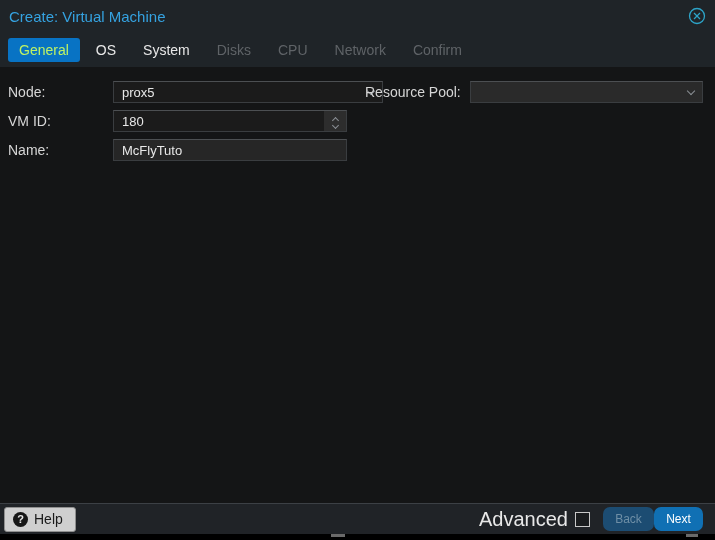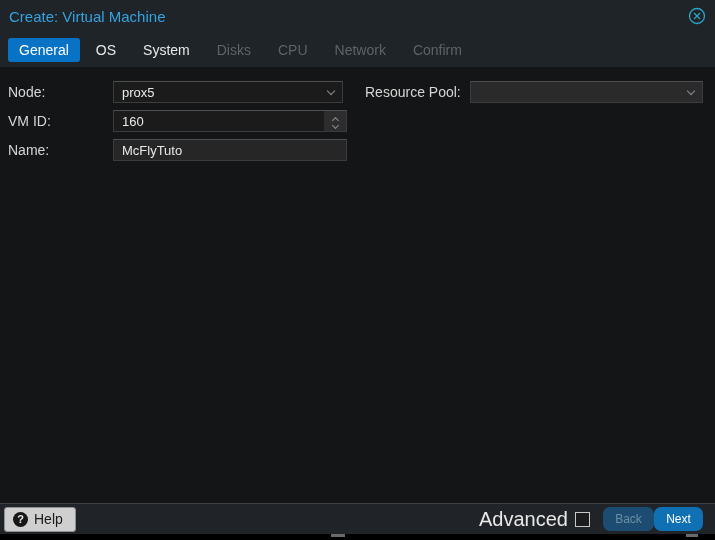--- a/index.html
+++ b/index.html
@@ -15,21 +15,21 @@
               background:#1f2428; display:flex; align-items:center; }
   .title { color:#35a2e0; font-size:15px; padding-left:9px; }
   .close-btn { position:absolute; right:9px; top:7px; width:18px; height:18px;
                cursor:pointer; }
 
   
   .tabbar { position:absolute; left:0; top:33px; width:715px; height:34px;
             background:#1f2428; display:flex; align-items:center; padding-left:8px; }
   .tab { font-size:14px; padding:4px 11px; margin-right:5px; border-radius:3px;
          color:#e8e8e8; white-space:nowrap; cursor:pointer; }
-  .tab.active { background:#0873c4; color:#ffffff; }
+  .tab.active { background:#0873c4; color:#bef264; }
   .tab.disabled { color:#5f6367; cursor:default; }
 
   
   .body { position:absolute; left:0; top:67px; width:715px; height:436px;
           background:#141516; }
   .flabel { position:absolute; color:#d6d6d6; font-size:14px; height:22px;
             line-height:22px; }
   .field { position:absolute; height:22px; border:1px solid #3a3d40;
            border-top-color:#4c4f52; display:flex; align-items:center;
            color:#e8e8e8; font-size:13px; }
@@ -99,30 +99,30 @@
       <span class="tab">System</span>
       <span class="tab disabled">Disks</span>
       <span class="tab disabled">CPU</span>
       <span class="tab disabled">Network</span>
       <span class="tab disabled">Confirm</span>
     </div>
 
     <div class="body">
 
       <span class="flabel" style="left:8px; top:14px;">Node:</span>
-      <div class="field combo" style="left:113px; top:14px; width:230px;">
+      <div class="field combo" style="left:113px; top:14px; width:270px;">
         <span class="val">prox5</span>
         <span class="trigger">
             <span class="chev"></span>
           </span>
       </div>
 
       <span class="flabel" style="left:8px; top:43px;">VM ID:</span>
       <div class="field number" style="left:113px; top:43px; width:234px;">
-        <span class="val">160</span>
+        <span class="val">180</span>
         <span class="spinner">
           <span class="chev sm up"></span>
           <span class="chev sm"></span>
         </span>
       </div>
 
       <span class="flabel" style="left:8px; top:72px;">Name:</span>
       <div class="field text" style="left:113px; top:72px; width:234px;">
         <span class="val">McFlyTuto</span>
       </div>

